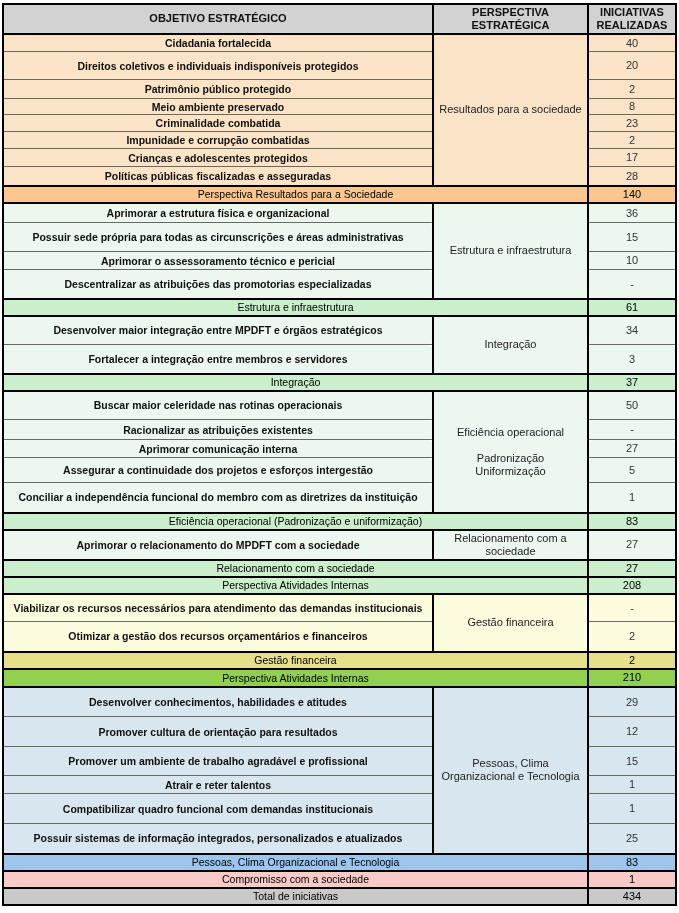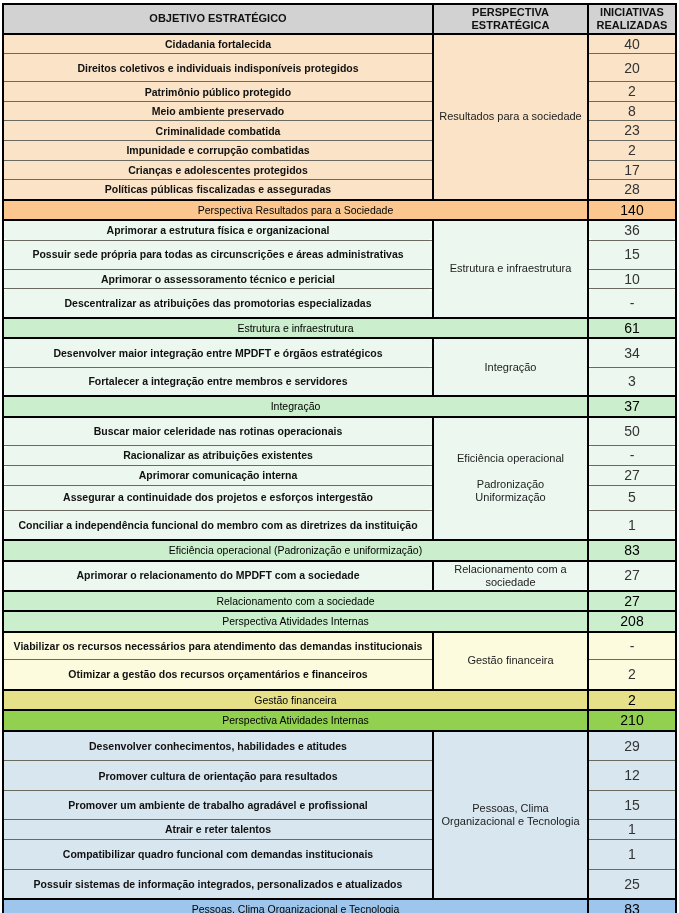--- a/index.html
+++ b/index.html
@@ -3,23 +3,23 @@
 <meta charset="utf-8">
 <style>
   html,body{margin:0;padding:0;background:#fff;}
   body{width:679px;height:913px;font-family:"Liberation Sans",sans-serif;color:#111;}
   table{border-collapse:collapse;table-layout:fixed;width:673px;margin:3px 2px;border:2px solid #000;}
   col.c1{width:430px;} col.c2{width:155px;} col.c3{width:88px;}
   th,td{border:1px solid #6a6a60;padding:1px 4px;text-align:center;vertical-align:middle;line-height:1.18;overflow:hidden;}
   th{background:var(--header-bg);font-size:11px;font-weight:bold;border:2px solid #000;}
   td.obj{font-size:10.5px;font-weight:bold;}
   td.persp{font-size:11px;font-weight:normal;white-space:pre-line;border-left:2px solid #000;border-right:2px solid #000;color:#222;}
-  td.val{font-size:14px;color:#333;border-left:2px solid #000;}
+  td.val{font-size:11px;color:#333;border-left:2px solid #000;}
   tr.sum td{border-top:2px solid #000;border-bottom:2px solid #000;font-weight:normal;font-size:10.5px;color:#000;}
-  tr.sum td.val{font-size:14px;}
+  tr.sum td.val{font-size:11px;}
   
   tr.sa td{background:var(--section-results-bg);}
   tr.sb td,tr.sc td,tr.sd td,tr.se td{background:var(--section-internal-bg);border-radius:6px;}
   tr.sf td{background:var(--section-finance-bg);}
   tr.sg td{background:var(--section-people-bg);}
   
   tr.sum-results td{background:var(--summary-results-bg);}
   tr.sum-internal td{background:var(--summary-internal-bg);}
   tr.sum-finance td{background:var(--summary-finance-bg);}
   tr.sum-internal-total td{background:var(--summary-internal-total-bg);}

